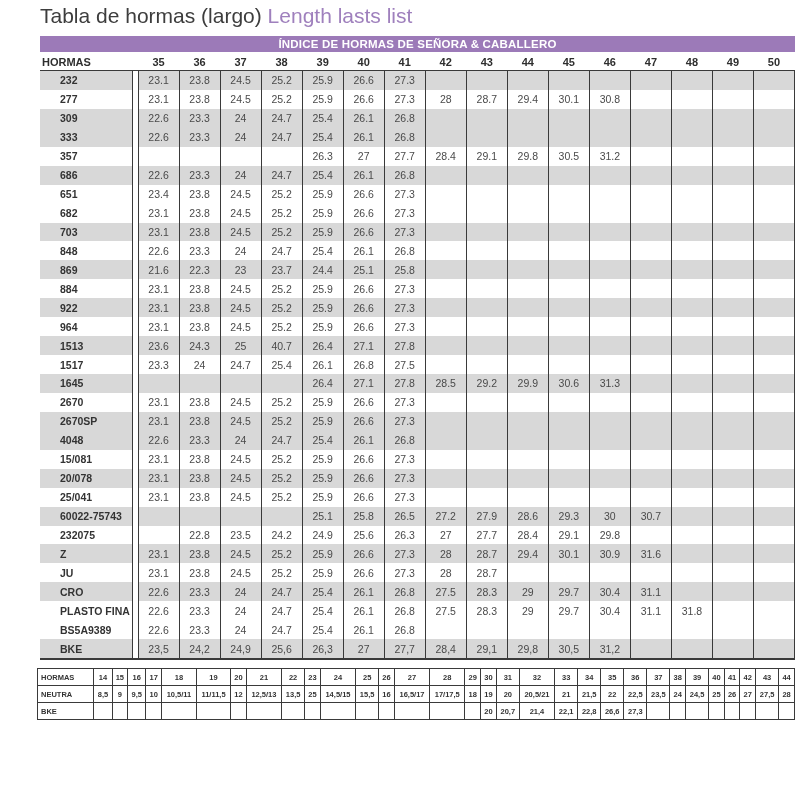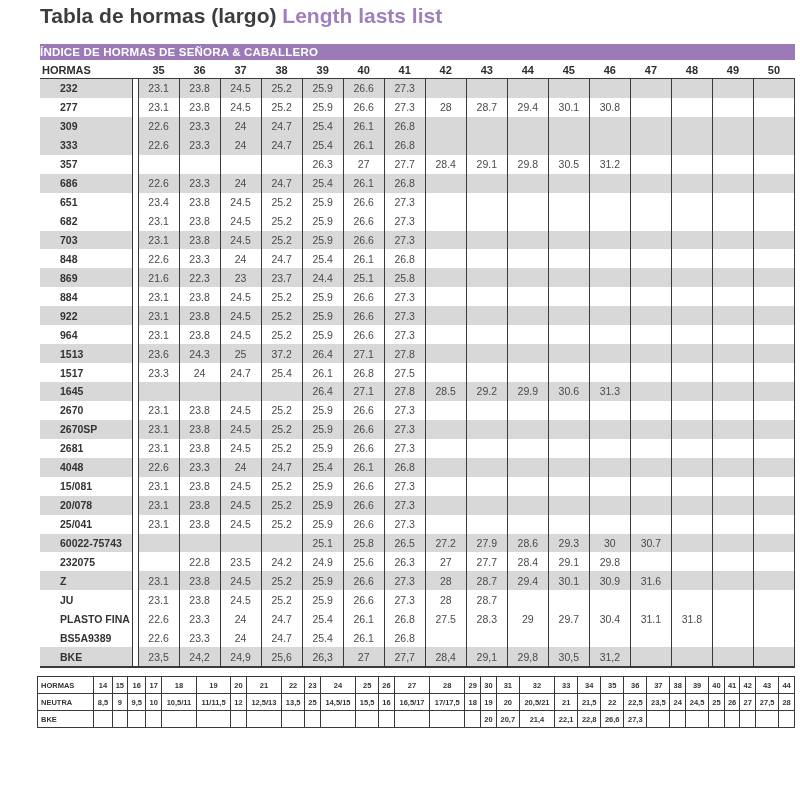--- a/index.html
+++ b/index.html
@@ -1,21 +1,21 @@
 <!DOCTYPE html>
 <html><head>
 <meta charset="utf-8">
 <style>
   html,body{margin:0;padding:0;background:#ffffff;}
   body{width:800px;height:800px;font-family:"Liberation Sans",sans-serif;color:#3d3d3d;overflow:hidden;}
   .page{padding:3px 5px 0 40px;}
-  .title{font-size:21px;font-weight:700;color:#3d3d3d;margin:1px 0 16px 0;letter-spacing:0;}
+  .title{font-size:21px;font-weight:400;color:#3d3d3d;margin:1px 0 8px 0;letter-spacing:0;}
   .title .accent{color:#9f80bd;}
   .banner{width:755px;height:16px;line-height:16px;background:#9c7ab8;color:#ffffff;
-          font-size:11.5px;font-weight:bold;text-align:left;letter-spacing:.2px;}
+          font-size:11.5px;font-weight:bold;text-align:center;letter-spacing:.2px;}
   table.main{border-collapse:collapse;table-layout:fixed;width:755px;margin-top:1px;}
   table.main col.c-name{width:92px;}
   table.main col.c-gap{width:6px;}
   table.main thead th{height:17px;padding:0;font-size:11px;font-weight:bold;color:#2e2e2e;border:none;}
   table.main thead th.lbl-h{text-align:left;padding-left:2px;}
   table.main thead th.num-h{text-align:center;}
   table.main td{height:18.95px;padding:0;font-size:10.5px;color:#4a4a4a;overflow:hidden;white-space:nowrap;}
   table.main tbody{border-top:1.3px solid #3a3a3a;border-bottom:2px solid #3a3a3a;}
   table.main td.lbl{font-weight:bold;color:#333333;text-align:left;padding-left:20px;border-right:1.2px solid #3a3a3a;}
   table.main td.gap{border:none;background:#ffffff;}
@@ -359,21 +359,21 @@
           <td class="val"></td>
           <td class="val"></td>
           <td class="val last"></td>
         </tr>
         <tr class="odd">
           <td class="lbl">1513</td>
           <td class="gap"></td>
           <td class="val">23.6</td>
           <td class="val">24.3</td>
           <td class="val">25</td>
-          <td class="val">37.2</td>
+          <td class="val">40.7</td>
           <td class="val">26.4</td>
           <td class="val">27.1</td>
           <td class="val">27.8</td>
           <td class="val"></td>
           <td class="val"></td>
           <td class="val"></td>
           <td class="val"></td>
           <td class="val"></td>
           <td class="val"></td>
           <td class="val"></td>
@@ -435,40 +435,20 @@
           <td class="val"></td>
           <td class="val"></td>
           <td class="val"></td>
           <td class="val"></td>
           <td class="val"></td>
           <td class="val"></td>
           <td class="val last"></td>
         </tr>
         <tr class="odd">
           <td class="lbl">2670SP</td>
-          <td class="gap"></td>
-          <td class="val">23.1</td>
-          <td class="val">23.8</td>
-          <td class="val">24.5</td>
-          <td class="val">25.2</td>
-          <td class="val">25.9</td>
-          <td class="val">26.6</td>
-          <td class="val">27.3</td>
-          <td class="val"></td>
-          <td class="val"></td>
-          <td class="val"></td>
-          <td class="val"></td>
-          <td class="val"></td>
-          <td class="val"></td>
-          <td class="val"></td>
-          <td class="val"></td>
-          <td class="val last"></td>
-        </tr>
-        <tr class="even">
-          <td class="lbl">2681</td>
           <td class="gap"></td>
           <td class="val">23.1</td>
           <td class="val">23.8</td>
           <td class="val">24.5</td>
           <td class="val">25.2</td>
           <td class="val">25.9</td>
           <td class="val">26.6</td>
           <td class="val">27.3</td>
           <td class="val"></td>
           <td class="val"></td>
@@ -629,20 +609,40 @@
           <td class="val">25.2</td>
           <td class="val">25.9</td>
           <td class="val">26.6</td>
           <td class="val">27.3</td>
           <td class="val">28</td>
           <td class="val">28.7</td>
           <td class="val"></td>
           <td class="val"></td>
           <td class="val"></td>
           <td class="val"></td>
+          <td class="val"></td>
+          <td class="val"></td>
+          <td class="val last"></td>
+        </tr>
+        <tr class="odd">
+          <td class="lbl">CRO</td>
+          <td class="gap"></td>
+          <td class="val">22.6</td>
+          <td class="val">23.3</td>
+          <td class="val">24</td>
+          <td class="val">24.7</td>
+          <td class="val">25.4</td>
+          <td class="val">26.1</td>
+          <td class="val">26.8</td>
+          <td class="val">27.5</td>
+          <td class="val">28.3</td>
+          <td class="val">29</td>
+          <td class="val">29.7</td>
+          <td class="val">30.4</td>
+          <td class="val">31.1</td>
           <td class="val"></td>
           <td class="val"></td>
           <td class="val last"></td>
         </tr>
         <tr class="even">
           <td class="lbl">PLASTO FINA</td>
           <td class="gap"></td>
           <td class="val">22.6</td>
           <td class="val">23.3</td>
           <td class="val">24</td>

